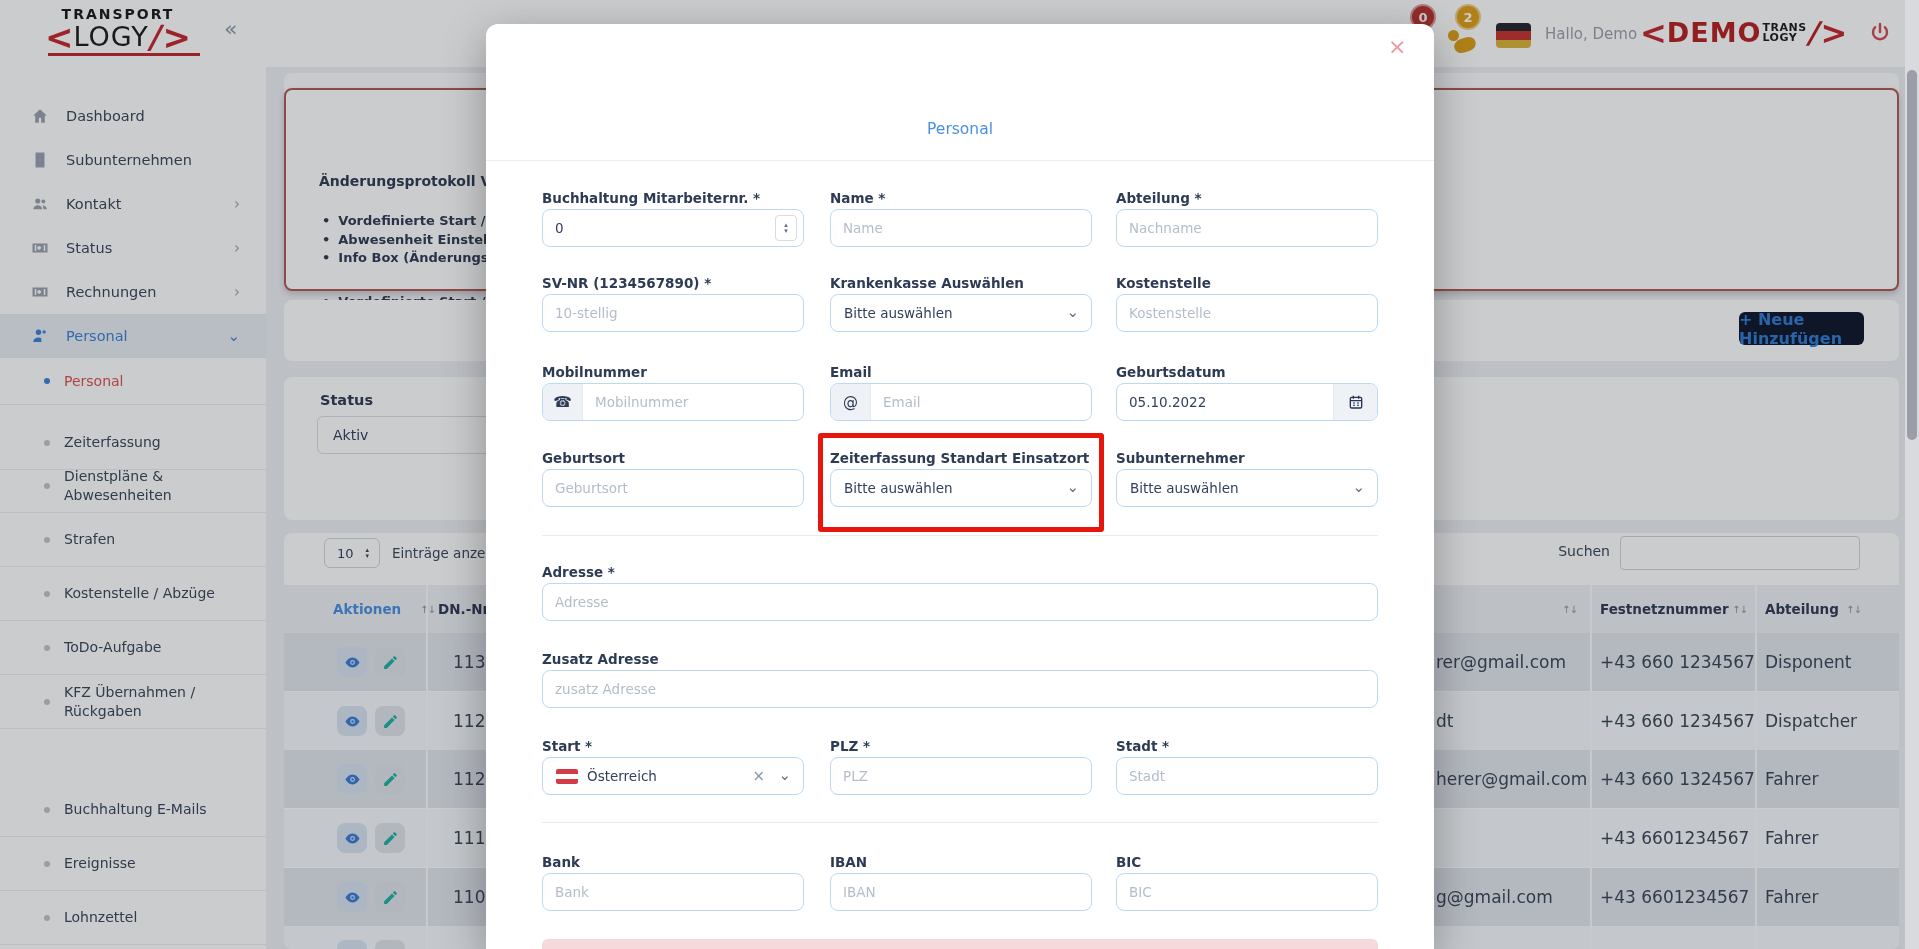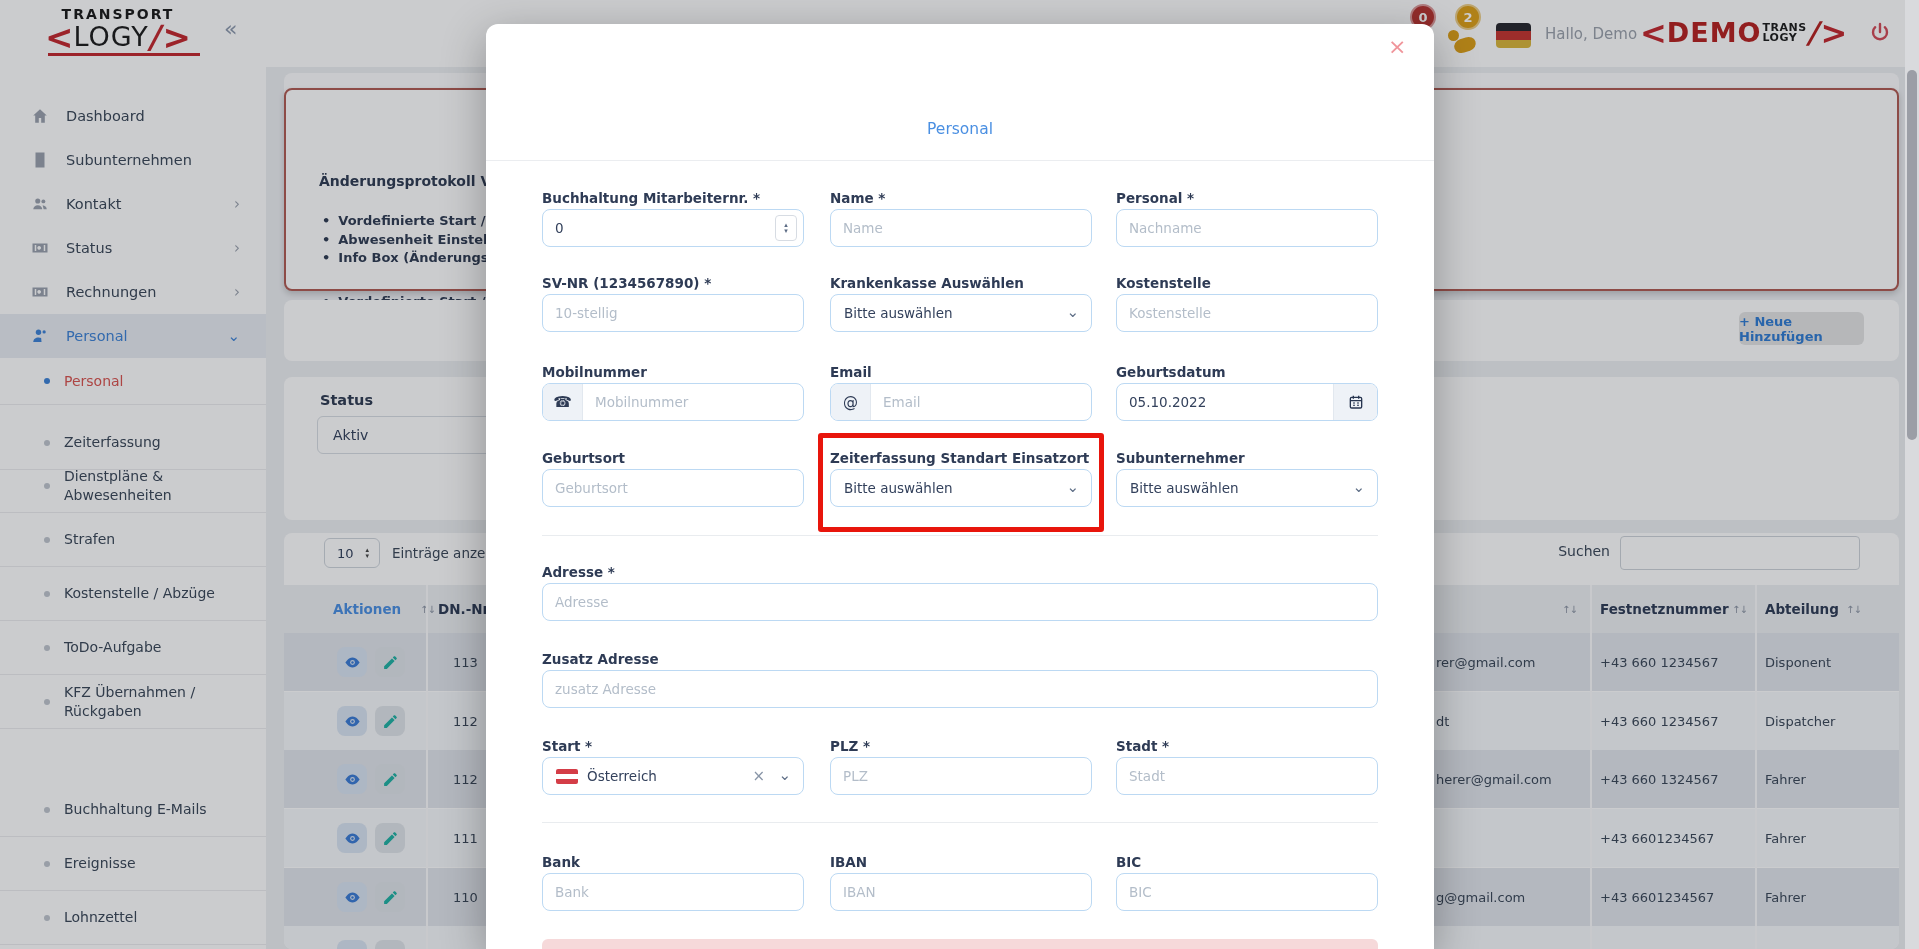--- a/index.html
+++ b/index.html
@@ -52,38 +52,38 @@
   .power{position:absolute;left:1868px;top:21px;width:24px;height:24px}
   .power svg{width:24px;height:24px;stroke:#d24a57;fill:none;stroke-width:2.4;stroke-linecap:round}
 
   
   .page-strip{position:absolute;left:284px;top:73px;width:1615px;height:35px;background:#fdfdfe;border-radius:8px}
   .proto-card{position:absolute;left:284px;top:88px;width:1615px;height:203px;background:#fff;border:2px solid #b05a52;border-radius:8px;box-shadow:0 3px 6px rgba(0,0,0,.18)}
   .proto-title{position:absolute;left:33px;top:83px;font-size:14px;font-weight:bold;color:#2f3b52}
   .proto-li{position:absolute;left:36px;font-size:13px;font-weight:bold;color:#2f3b52;display:flex;white-space:nowrap}
   .proto-li .b{margin-right:8px}
   .action-panel{position:absolute;left:284px;top:300px;width:1615px;height:61px;background:#fff;border-radius:8px}
-  .add-btn{position:absolute;left:1455px;top:12px;width:125px;height:33px;background:#e5e5e5;border-radius:6px;color:#2f7bd3;font-size:13px;font-weight:bold;display:flex;align-items:center;justify-content:center}
+  .add-btn{position:absolute;left:1455px;top:12px;width:125px;height:33px;background:#0f172a;border-radius:6px;color:#2f7bd3;font-size:16px;font-weight:bold;display:flex;align-items:center;justify-content:center}
   .filter-card{position:absolute;left:284px;top:377px;width:1615px;height:143px;background:#fff;border-radius:8px}
   .status-label{position:absolute;left:36px;top:15px;font-size:14.5px;font-weight:bold;color:#2f3b52}
   .status-select{position:absolute;left:33px;top:39px;width:234px;height:38px;border:1px solid #d8dde3;border-radius:6px;background:#fff;display:flex;align-items:center;padding-left:15px;font-size:14px;color:#33415c}
   .table-card{position:absolute;left:284px;top:533px;width:1615px;height:416px;background:#fff;border-radius:8px;overflow:hidden}
   .pagesize{position:absolute;left:40px;top:5px;width:56px;height:30px;border:1px solid #cfd5dc;border-radius:6px;background:#fff;display:flex;align-items:center;padding-left:12px;font-size:13px;color:#33415c}
   .pagesize .spins{margin-left:12px;display:flex;flex-direction:column;font-size:7px;line-height:6px;color:#444}
   .entries{position:absolute;left:108px;top:12px;font-size:13.5px;color:#3a4758;white-space:nowrap}
   .search-label{position:absolute;left:1255px;top:10px;width:71px;text-align:right;font-size:14px;color:#3a4758}
   .search-input{position:absolute;left:1336px;top:3px;width:240px;height:34px;border:1px solid #ced3d9;border-radius:4px;background:#fff}
   .thead{position:absolute;left:0;top:52px;width:1615px;height:48px;background:#eef0f3}
   .th{position:absolute;top:0;height:48px;display:flex;align-items:center;font-size:13.5px;font-weight:bold;color:#2e3b55;white-space:nowrap}
   .th.blue{color:#4a8fe2}
   .sort{font-size:10px;color:#8b94a3;letter-spacing:-1px;font-weight:normal}
   .trow{position:absolute;left:0;width:1615px;height:58px}
   .trow.odd{background:#e2e6ec}
   .trow.even{background:#f7f9fb}
-  .cell{position:absolute;top:0;height:100%;display:flex;align-items:center;font-size:13px;color:#3a4758;white-space:nowrap}
+  .cell{position:absolute;top:0;height:100%;display:flex;align-items:center;font-size:17px;color:#3a4758;white-space:nowrap}
   .ibtn{position:absolute;top:50%;transform:translateY(-50%);width:30px;height:30px;border-radius:8px;display:flex;align-items:center;justify-content:center}
   .ibtn.view{left:53px;background:#d9e4f2}
   .ibtn.edit{left:91px;background:#dfe4e9}
   .ibtn svg{width:17px;height:17px}
   .vline{position:absolute;top:52px;width:2px;height:364px;background:#fbfcfd}
 
   
   .backdrop{position:absolute;left:0;top:0;width:1919px;height:949px;background:rgba(18,22,32,.22);z-index:10}
   .scrollbar{position:absolute;right:0;top:0;width:14px;height:949px;background:#d9dadd;z-index:20}
   .scroll-thumb{position:absolute;left:2px;top:70px;width:10px;height:370px;border-radius:5px;background:#9b9ea6}
@@ -449,21 +449,21 @@
       </span>
     </div>
   </div>
   <div class="fg c2" style="top:166px">
     <span class="flabel">Name *</span>
     <div class="ctrl">
         <input placeholder="Name" style="">
       </div>
   </div>
   <div class="fg c3" style="top:166px">
-    <span class="flabel">Personal *</span>
+    <span class="flabel">Abteilung *</span>
     <div class="ctrl">
         <input placeholder="Nachname" style="">
       </div>
   </div>
 
   <div class="fg c1" style="top:251px">
     <span class="flabel">SV-NR (1234567890) *</span>
     <div class="ctrl">
         <input placeholder="10-stellig" style="">
       </div>

